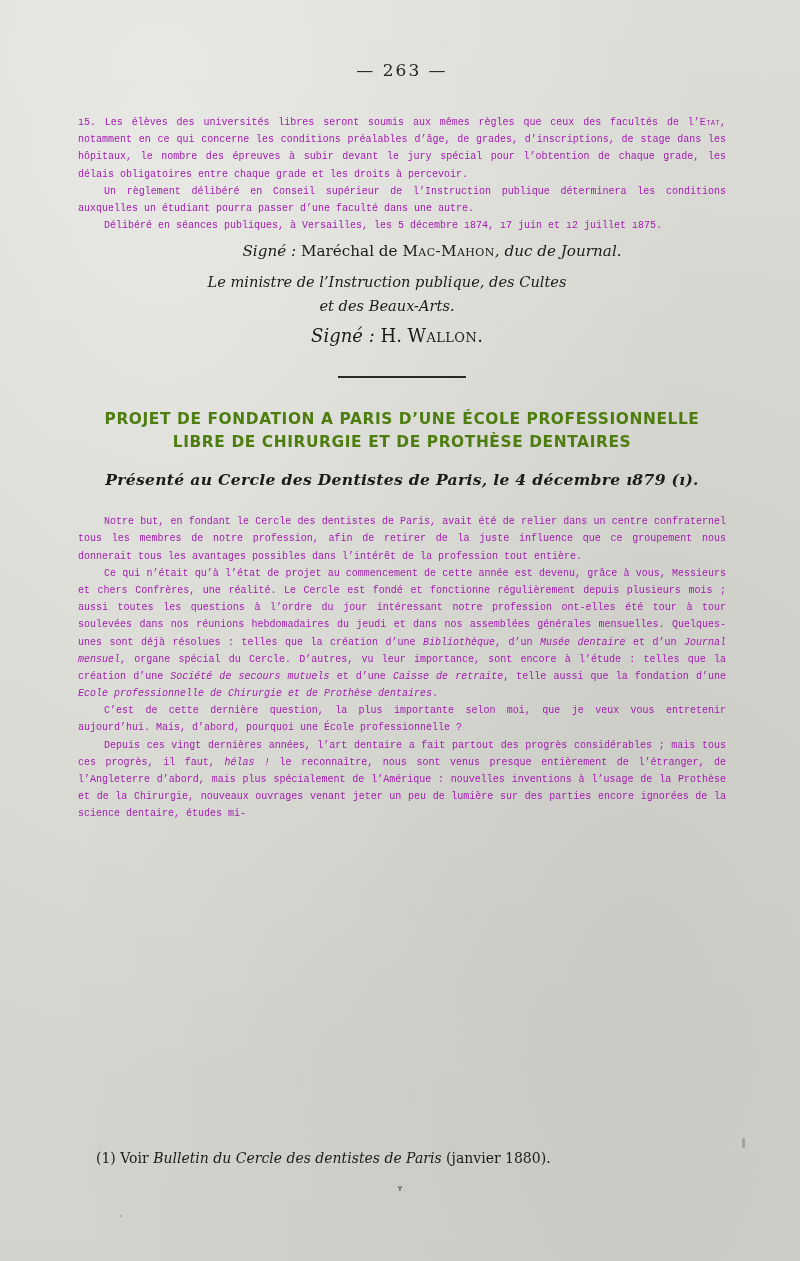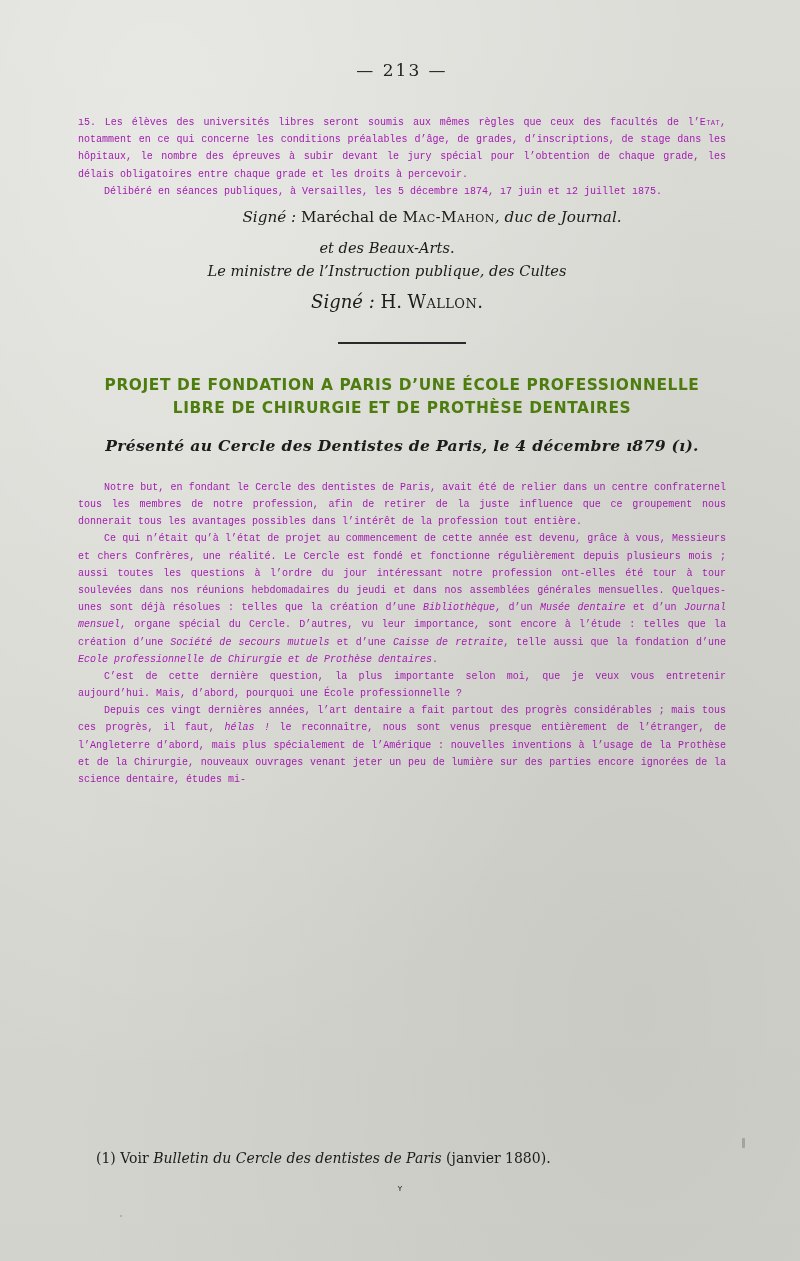--- a/index.html
+++ b/index.html
@@ -127,36 +127,37 @@
 </head>
 <body>
 
 <div class="page">
   <div class="speck" style="left:742px; top:1138px; width:3px; height:10px; border-radius:1px;"></div>
   <div class="speck" style="left:120px; top:1215px; width:2px; height:2px;"></div>
 </div>
 
 <div class="content">
 
-  <div class="folio">— 213 —</div>
+  <div class="folio">— 263 —</div>
 
   <p>
     <span>ı5.</span><span> Les élèves des universités libres seront soumis aux mêmes règles que ceux des facultés de l’</span><span class="sc">Etat</span><span>, notamment en ce qui concerne les conditions préalables d’âge, de grades, d’inscriptions, de stage dans les hôpitaux, le nombre des épreuves à subir devant le jury spécial pour l’obtention de chaque grade, les délais obligatoires entre chaque grade et les droits à percevoir.</span>
   </p>
 
+  <p class="indent">Un règlement délibéré en Conseil supérieur de l’Instruction publique déterminera les conditions auxquelles un étudiant pourra passer d’une faculté dans une autre.</p>
 
   <p class="indent">Délibéré en séances publiques, à Versailles, les 5 décembre ı874, ı7 juin et ı2 juillet ı875.</p>
 
   <div class="signed-line">
     <span class="it">Signé :</span><span> Maréchal de </span><span class="sc">Mac-Mahon</span><span class="it">, duc de Journal.</span>
   </div>
 
   <div class="minister">
+    <div>Le ministre de l’Instruction publique, des Cultes</div>
     <div>et des Beaux-Arts.</div>
-    <div>Le ministre de l’Instruction publique, des Cultes</div>
   </div>
 
   <div class="signed2">
     <span class="it">Signé :</span><span> H. </span><span class="sc">Wallon</span><span>.</span>
   </div>
 
   <div class="rule"></div>
 
   <h1 class="title">
     <span>PROJET DE FONDATION A PARIS  D’UNE ÉCOLE PROFESSIONNELLE</span><br>

